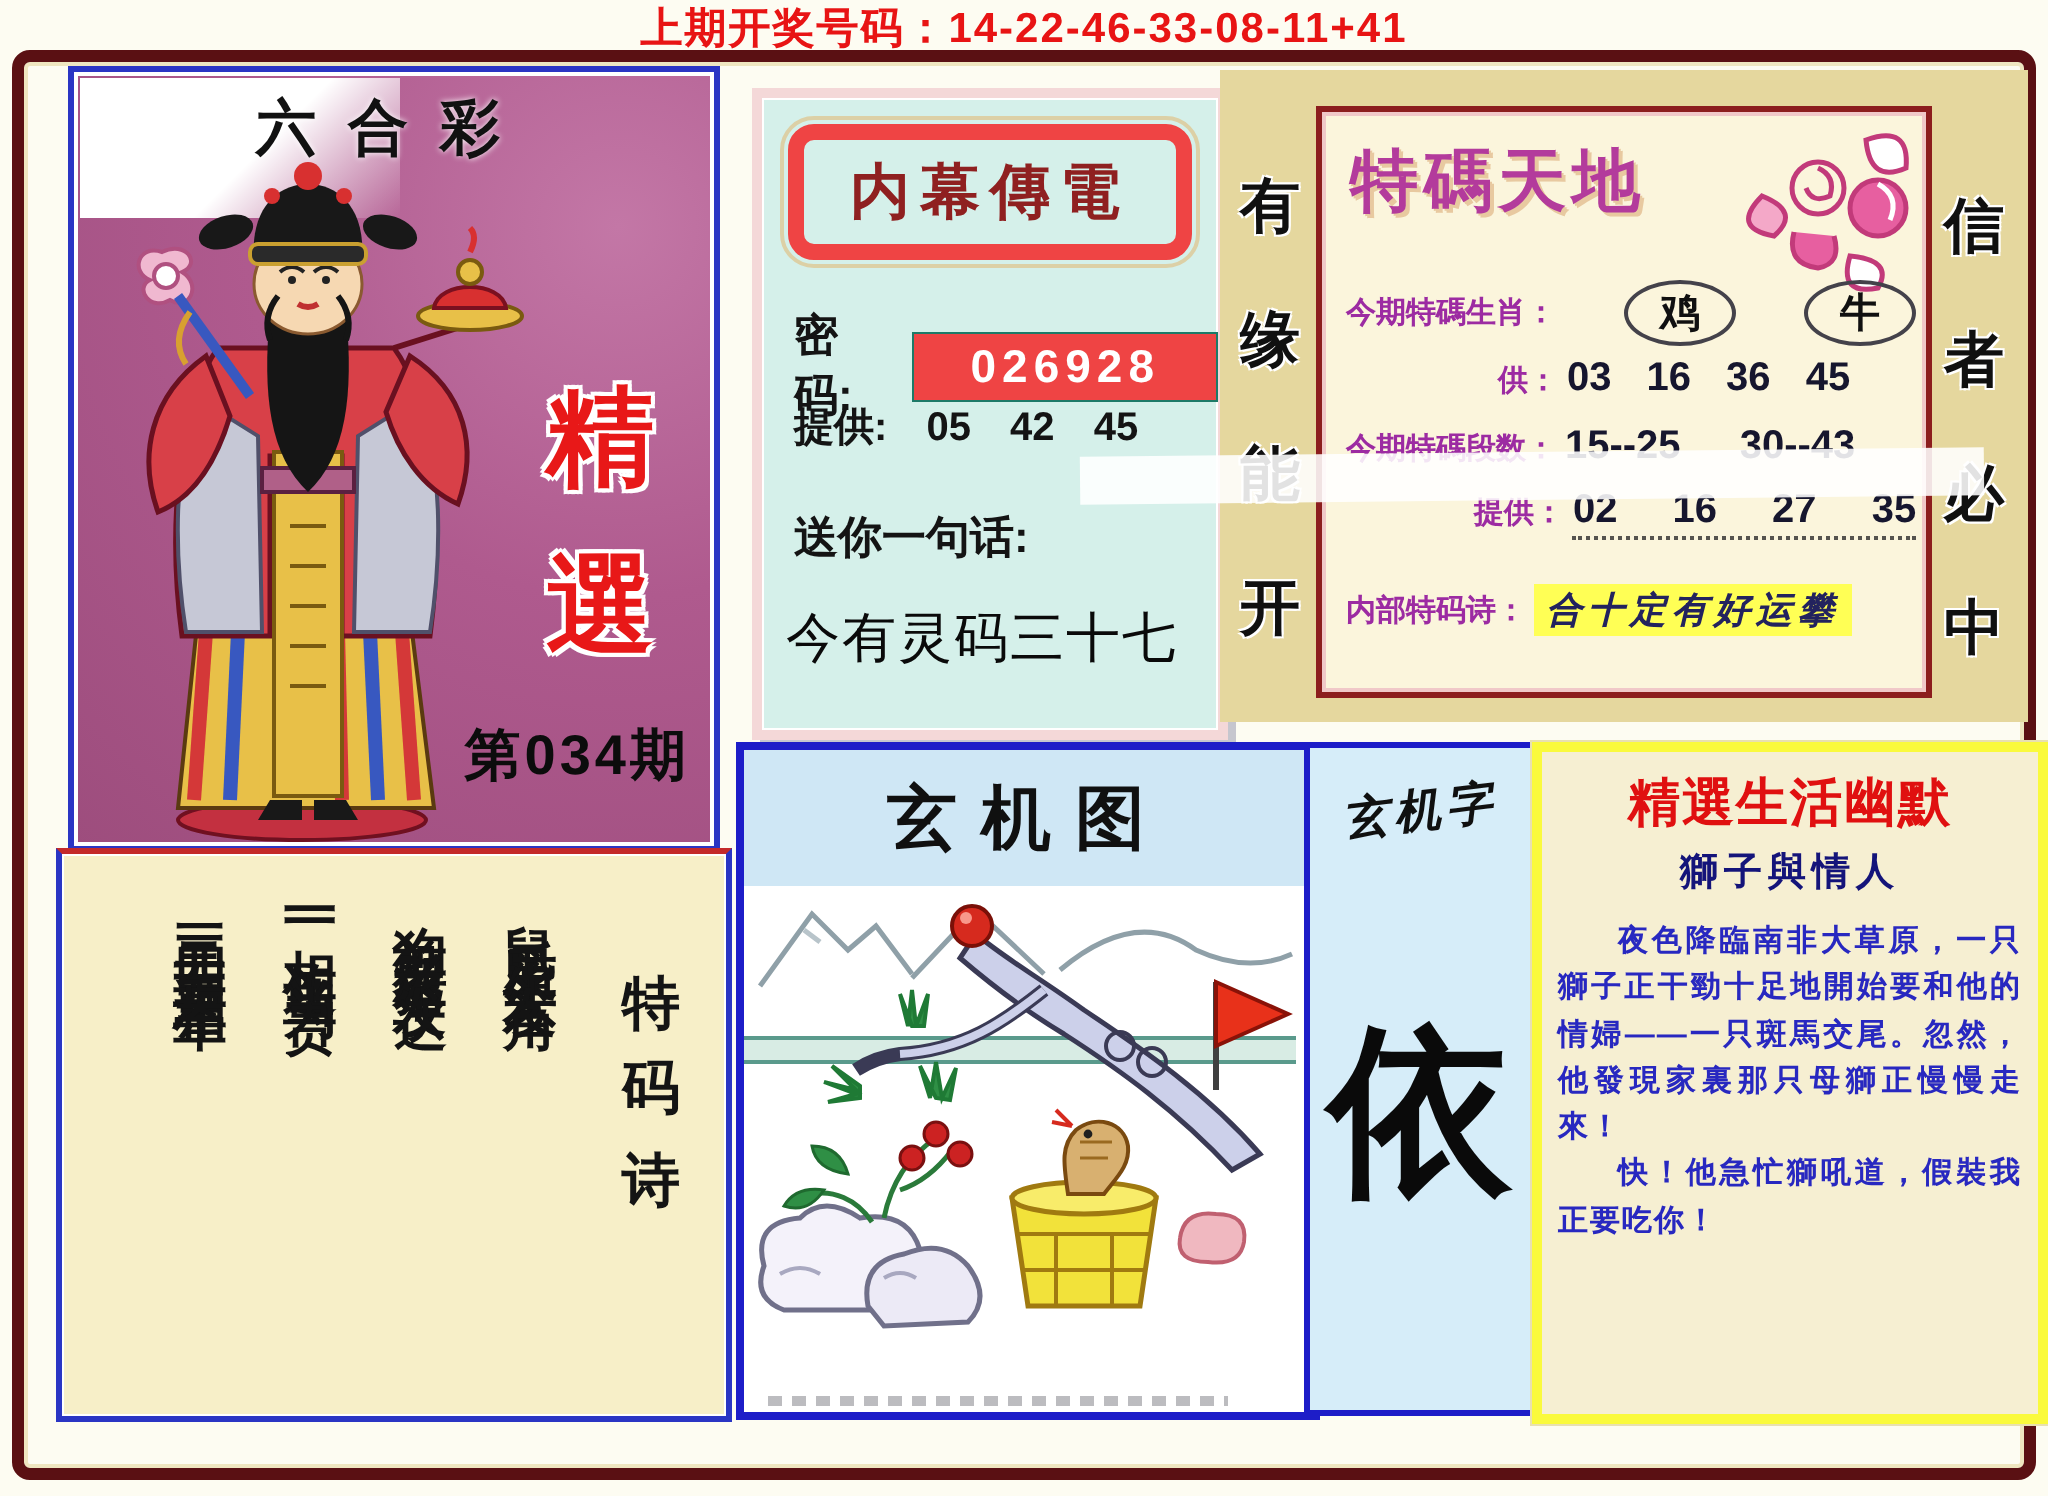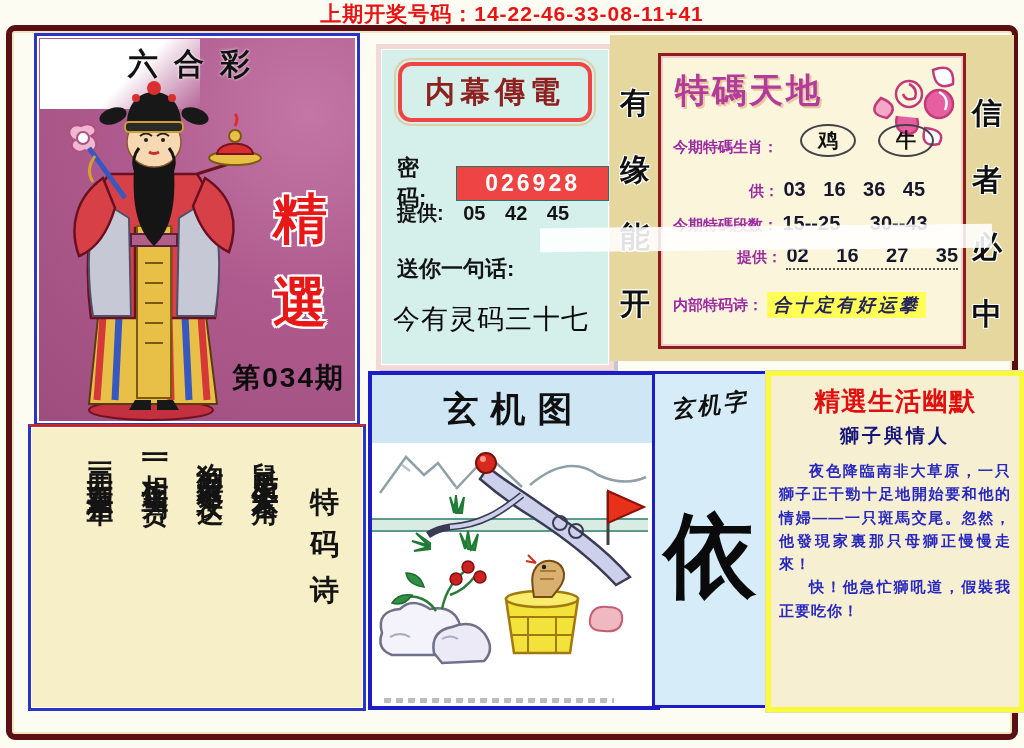--- a/index.html
+++ b/index.html
@@ -25,21 +25,21 @@
         color:#111;letter-spacing:16px;text-shadow:0 0 3px #fff;}
   #deity{left:2px;top:42px;}
   #card-highlight{right:14px;top:142px;width:70px;font-size:54px;line-height:1.55;
         font-weight:bold;color:#e81818;font-family:"Liberation Serif",serif;
         text-shadow:-2px 0 #fff,2px 0 #fff,0 -2px #fff,0 2px #fff,-2px -2px #fff,2px 2px #fff,-2px 2px #fff,2px -2px #fff;}
   #card-issue{right:12px;bottom:26px;font-size:28px;font-weight:bold;color:#0c0c0c;letter-spacing:2px;}
 
   
   #insider{left:376px;top:44px;width:228px;height:316px;background:#d5f0ea;
         border:5px solid #f4d8d8;box-shadow:4px 4px 0 #c6c6ce,inset 0 0 0 1px #ffffff;}
-  #insider-title{margin:13px auto 0;width:186px;height:52px;border:4px solid #ef4444;border-radius:13px;
+  #insider-title{margin:13px auto 0;width:186px;height:52px;border:8px solid #ef4444;border-radius:13px;
         outline:2px solid #dcd0a6;outline-offset:2px;display:flex;align-items:center;justify-content:center;
         font-family:"Liberation Serif",serif;font-size:30px;font-weight:bold;color:#8f2020;letter-spacing:5px;}
   .ins-row{position:absolute;left:16px;font-weight:bold;color:#141414;}
   #ins-pass{top:104px;font-size:22px;display:flex;align-items:center;gap:8px;}
   #ins-pass-val{background:#ef4444;color:#ffffff;font-size:23px;font-weight:bold;
         padding:3px 28px;letter-spacing:3px;border:1px solid #1d7a68;}
   #ins-provide{top:151px;font-size:20px;word-spacing:14px;}
   #ins-msg-label{top:205px;font-size:22px;}
   #ins-msg{top:252px;left:12px;width:204px;font-size:27px;font-weight:normal;color:#0a0a0a;
         font-family:"Liberation Serif",serif;letter-spacing:1px;}
@@ -52,21 +52,21 @@
   #vleft{left:10px;}
   #vright{right:12px;top:58px;}
   #special-panel{left:48px;top:18px;width:302px;height:290px;background:#fbf5dc;
         border:3px solid #8c1d1d;box-shadow:inset 0 0 0 2px #f0c8c8;}
   #special-title{left:14px;top:12px;font-size:34px;font-weight:bold;color:#b33b9c;letter-spacing:3px;
         font-family:"Liberation Serif",serif;
         text-shadow:1px 1px 0 #e8c9a0,2px 2px 0 #e8c9a0;}
   #special-flower{right:4px;top:2px;}
   .sp-label{color:#9c2ba2;font-weight:bold;font-size:15px;}
   .sp-num{color:#16162e;font-weight:bold;font-size:20px;word-spacing:12px;}
-  #sp-zodiac{left:12px;top:68px;display:flex;align-items:flex-end;gap:6px;}
+  #sp-zodiac{left:12px;top:84px;display:flex;align-items:center;gap:18px;}
   .zodiac-oval{display:inline-block;border:2px solid #44424a;border-radius:50%;
         padding:1px 16px;font-size:20px;font-weight:bold;color:#101010;margin-left:16px;}
   #sp-supply{left:88px;top:122px;}
   #sp-range{left:12px;top:156px;}
   #sp-provide{left:76px;top:188px;}
   #sp-provide .sp-num{border-bottom:2px dotted #55534e;padding-bottom:2px;word-spacing:22px;}
   #sp-range .sp-num{word-spacing:24px;}
   #sp-poem1{left:12px;top:236px;display:flex;align-items:center;gap:4px;}
   #sp-poem2{left:108px;top:268px;}
   .hl{background:#ffff55;color:#23235e;font-weight:bold;font-size:18px;letter-spacing:3px;

